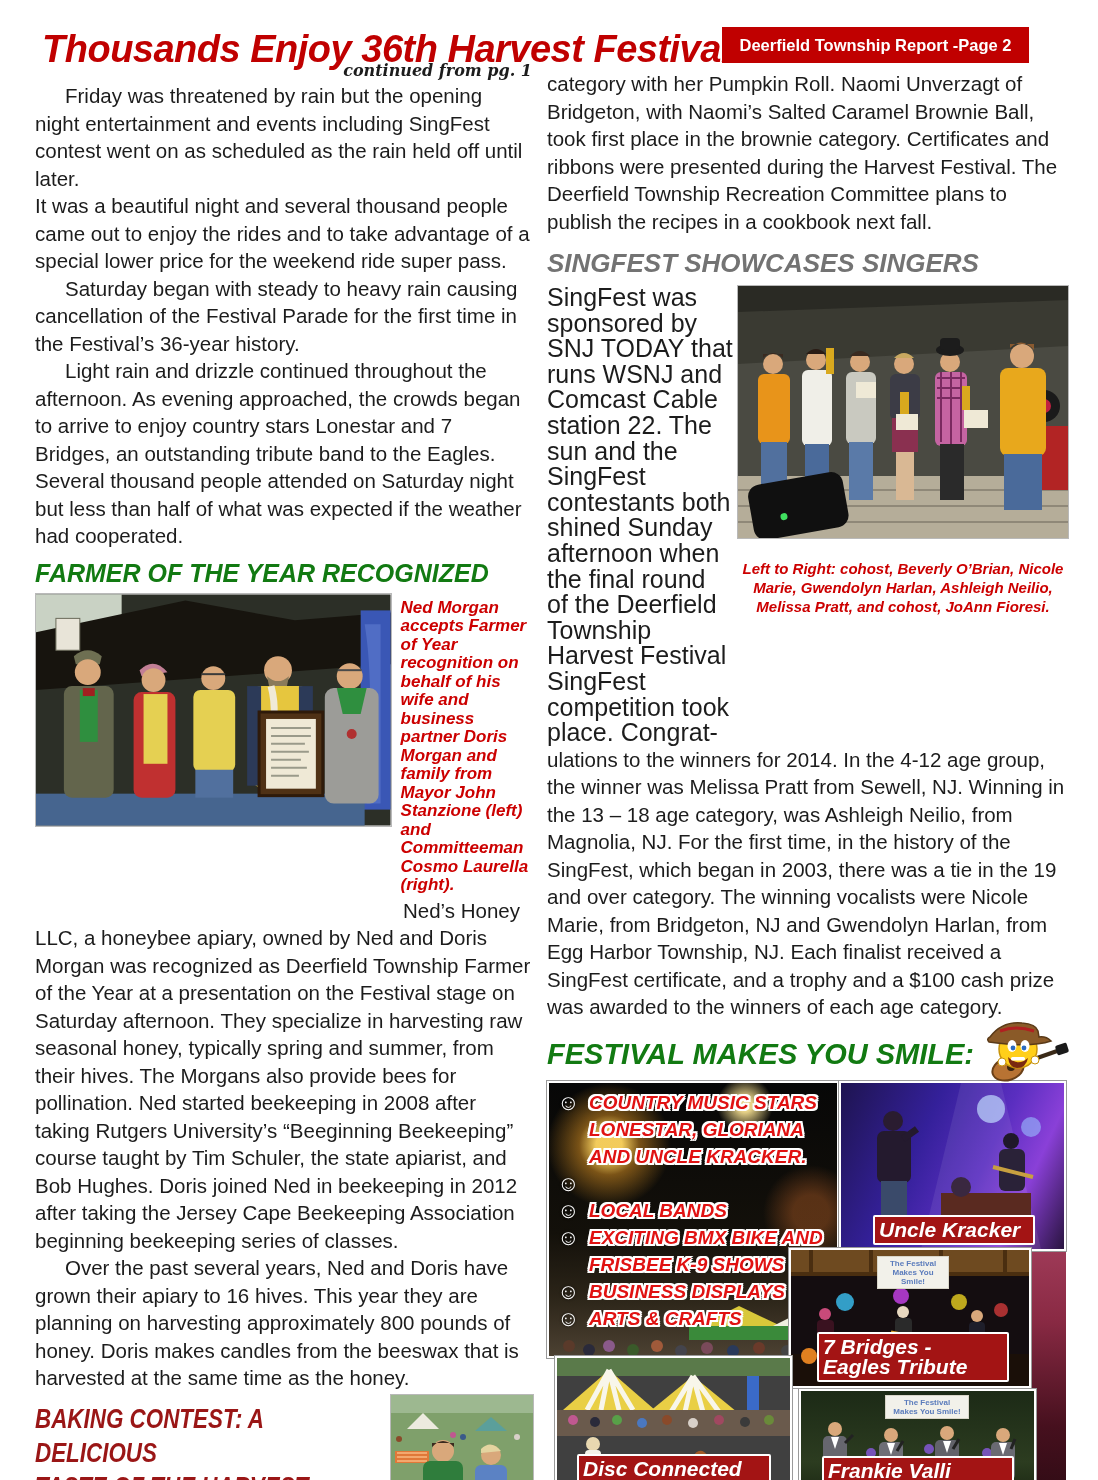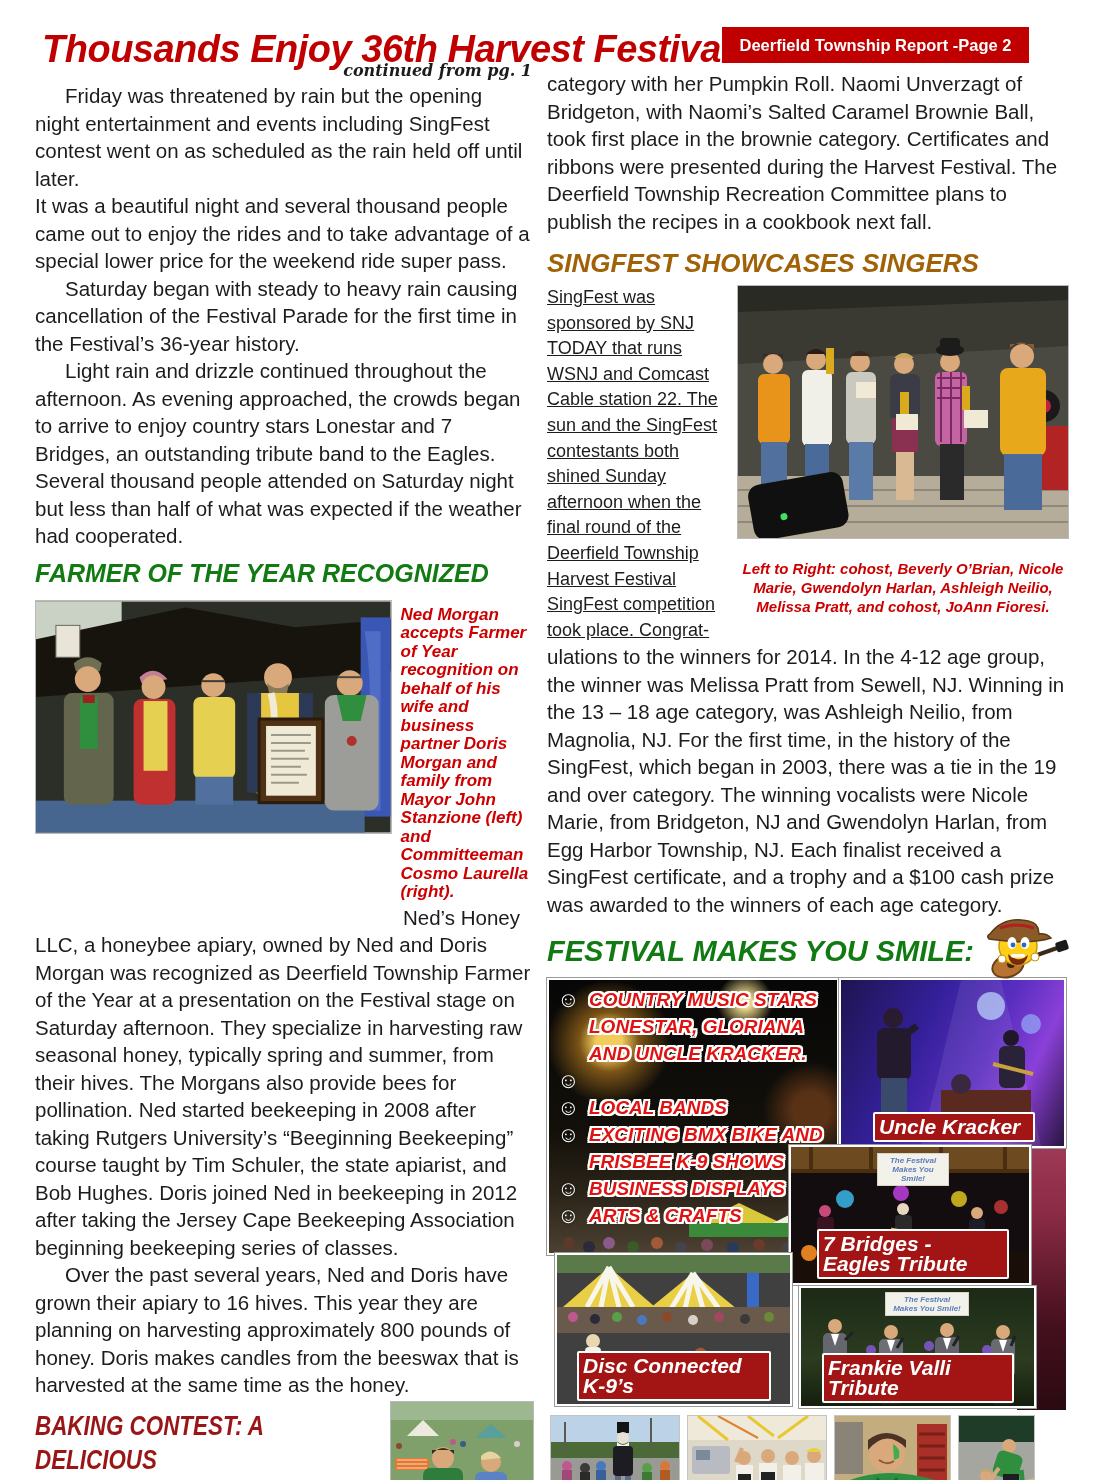--- a/index.html
+++ b/index.html
@@ -11,35 +11,35 @@
   .page-badge{position:absolute;left:722px;top:27px;width:307px;height:36px;background:#c00000;
               color:#fff;font-weight:bold;font-size:16.5px;display:flex;align-items:center;justify-content:center;}
   
   .col-left{position:absolute;left:35px;top:62px;width:497px;}
   .col-right{position:absolute;left:547px;top:70px;width:519px;}
   p.body{margin:0;font-size:20.5px;line-height:27.5px;text-align:left;}
   .indent{text-indent:30px;}
   .continued{text-align:right;font-family:"DejaVu Serif",serif;font-style:italic;font-weight:bold;
              font-size:16px;line-height:18px;margin-bottom:2px;}
   h2{margin:0;font-weight:bold;font-style:italic;}
-  .h-green{color:#127a12;font-size:25px;line-height:30px;margin-top:8px;margin-bottom:12px;}
-  .h-maroon{color:#a16207;font-size:26px;line-height:32px;margin-top:12px;margin-bottom:4px;}
+  .h-green{color:#127a12;font-size:25px;line-height:30px;margin-top:8px;margin-bottom:5px;}
+  .h-maroon{color:#737373;font-size:26px;line-height:32px;margin-top:12px;margin-bottom:4px;}
   
   .farmer-figure{display:flex;margin:4px 0 2px 0;}
   .photo-frame{border:1px solid #b9b9b9;}
   .farmer-caption{color:#cc0000;font-weight:bold;font-style:italic;font-size:17px;line-height:18.5px;
                   padding:6px 0 0 9px;width:132px;}
   .neds-lead{font-size:20.5px;line-height:27.5px;text-align:right;padding-right:12px;}
   
   .baking-float{float:right;width:142px;margin:2px 0 2px 10px;text-align:center;}
   .baking-h{color:#9a1616;font-size:28px;line-height:34px;white-space:pre-line;
             transform:scaleX(.8);transform-origin:left top;width:125%;margin:10px 0 6px 0;}
   
   .singfest-row{display:flex;margin-top:6px;}
-  .singfest-text{width:186px;flex:none;font-size:18px;line-height:25.6px;text-decoration:underline;}
+  .singfest-text{width:186px;flex:none;font-size:25px;line-height:25.6px;}
   .singfest-photoblock{flex:1;padding-left:4px;}
   .singfest-caption{color:#cc0000;font-weight:bold;font-style:italic;font-size:15px;line-height:19px;
                     text-align:center;margin-top:16px;}
   
   .festival-row{position:relative;margin-top:14px;height:44px;}
   .festival-h{color:#127a12;font-size:29px;line-height:38px;margin:0;}
   .smiley{position:absolute;right:-4px;top:-20px;z-index:6;}
   
   .collage{position:relative;width:519px;height:432px;margin-top:2px;}
   .tile{position:absolute;overflow:hidden;border:2px solid #fff;box-shadow:0 0 0 1px #9a9a9a;box-sizing:border-box;}
@@ -56,21 +56,21 @@
   .tile-bridges{left:242px;top:167px;width:242px;height:140px;background:#140d10;z-index:2;}
   .tile-k9{left:8px;top:275px;width:237px;height:153px;background:#404040;z-index:3;}
   .tile-valli{left:252px;top:308px;width:237px;height:122px;background:linear-gradient(180deg,#1c2a16 0%,#2c3c20 60%,#141f0d 100%);z-index:4;}
   .tile-label{position:absolute;background:#a31414;color:#fff;font-weight:bold;font-style:italic;
               border:2px solid #fff;border-radius:2px;font-size:21px;line-height:20px;
               padding:3px 4px;z-index:5;box-sizing:border-box;}
   .label-uncle{left:32px;bottom:4px;width:162px;}
   .label-bridges{left:26px;bottom:4px;width:192px;}
   .label-k9{left:20px;bottom:3px;width:194px;}
   .label-valli{left:21px;bottom:3px;width:192px;}
-  .banner{position:absolute;background:#f2f1ea;color:#5b7cbc;font-weight:bold;font-style:italic;
+  .banner{position:absolute;background:#f2f1ea;color:#5b7cbc;font-weight:bold;
           white-space:pre-line;text-align:center;font-size:8px;line-height:9px;padding:2px 4px;z-index:5;
           border:1px solid #d8d5c8;}
   .banner-bridges{left:86px;top:6px;width:62px;}
   .banner-valli{left:84px;top:4px;width:74px;}
   
   .bullet-list{position:absolute;left:8px;top:6px;width:278px;z-index:4;}
   .bullet-item{display:flex;}
   .bullet-icon{flex:none;width:32px;color:#fff;font-size:22px;line-height:27px;
                text-shadow:0 0 3px rgba(0,0,0,.8);}
   .bullet-text{font-weight:bold;font-style:italic;font-size:19px;line-height:27px;color:#e01212;

